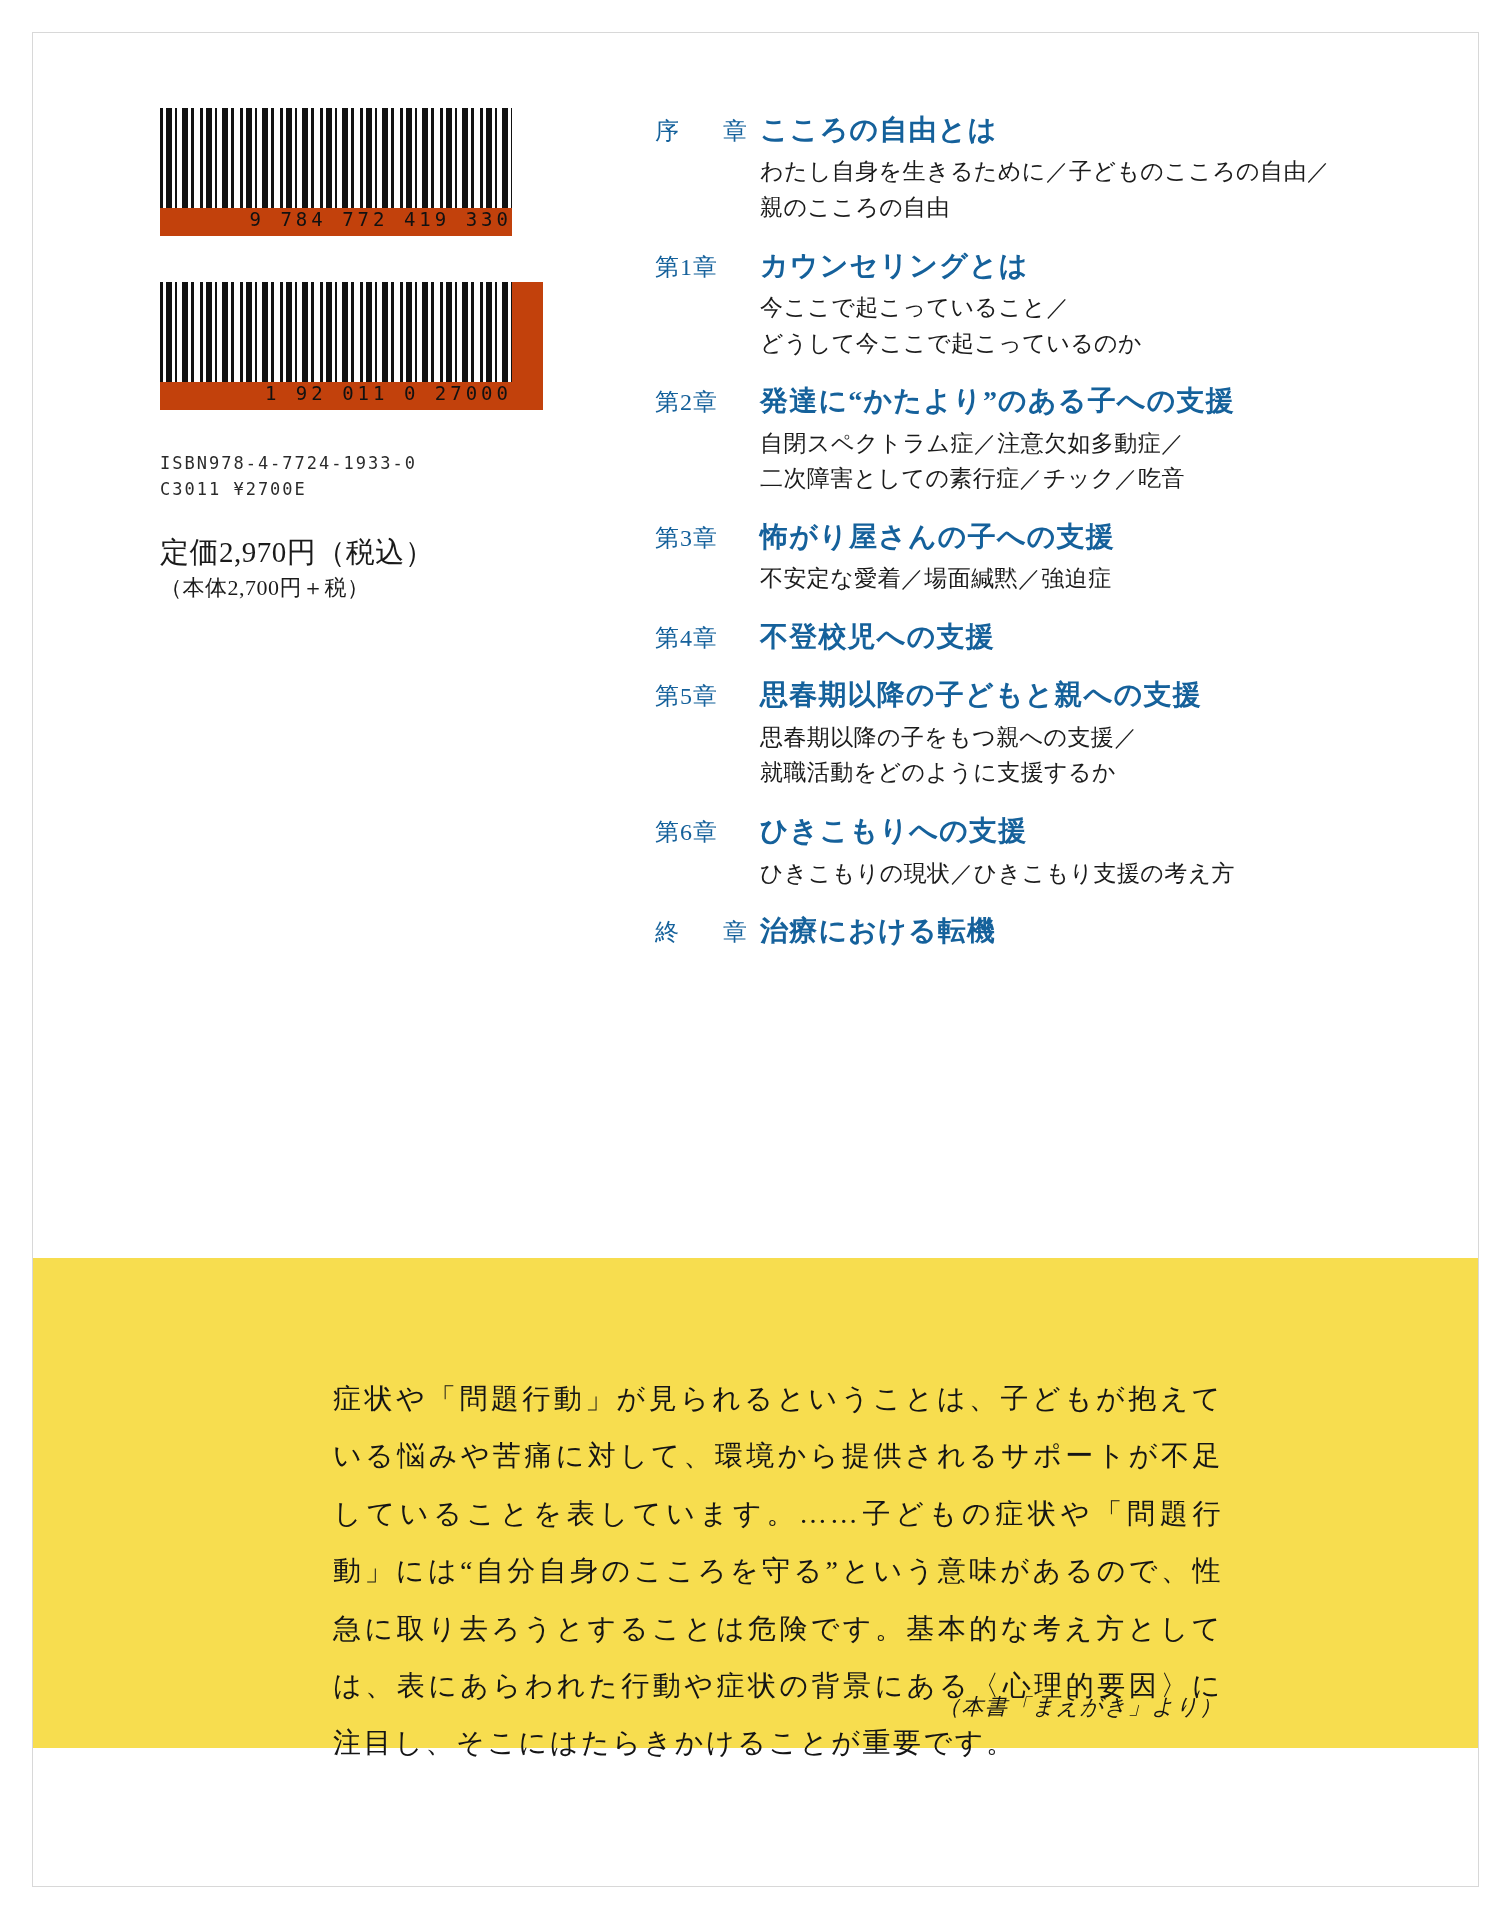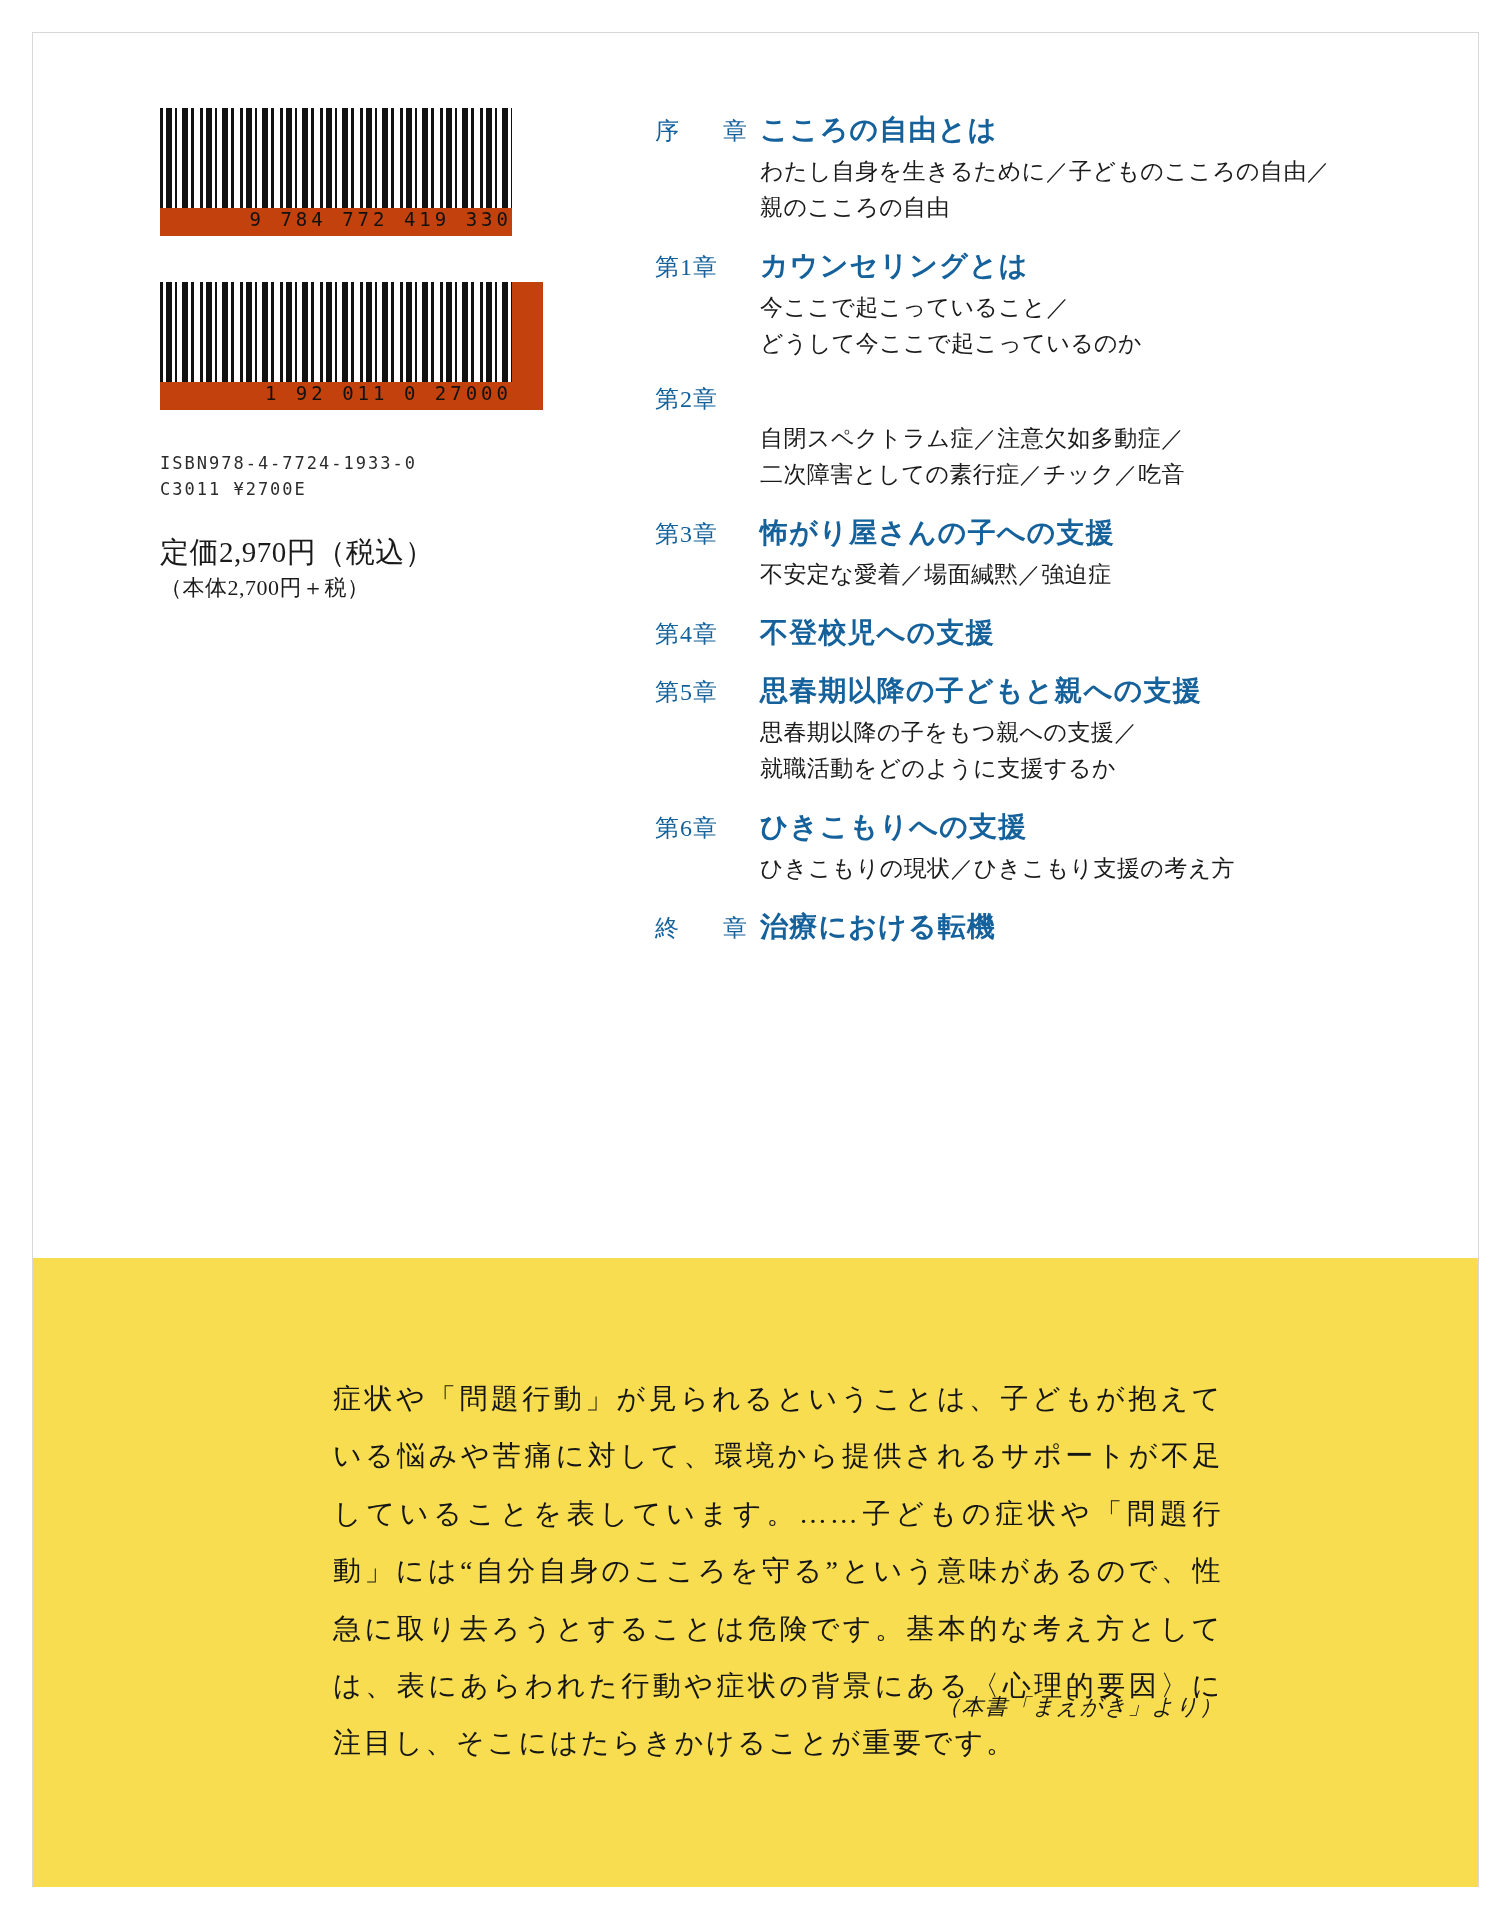--- a/index.html
+++ b/index.html
@@ -154,21 +154,21 @@
     letter-spacing: 0.4px;
   }
   .toc-sub div { white-space: nowrap; }
 
   
   .quote-band {
     position: absolute;
     left: 33px;
     top: 1258px;
     width: 1445px;
-    height: 629px;
+    height: 490px;
     background: #f7dd4f;
   }
   .quote-body {
     position: absolute;
     left: 300px;
     top: 112px;
     width: 890px;
     font-size: 28px;
     line-height: 2.05;
     color: #151515;
@@ -238,20 +238,21 @@
       </div>
       <div class="toc-sub">
         <div>今ここで起こっていること／</div>
         <div>どうして今ここで起こっているのか</div>
       </div>
     </div>
 
     <div class="toc-item">
       <div class="toc-head">
         <div class="toc-label">第2章</div>
+        <div class="toc-title">発達に“かたより”のある子への支援</div>
       </div>
       <div class="toc-sub">
         <div>自閉スペクトラム症／注意欠如多動症／</div>
         <div>二次障害としての素行症／チック／吃音</div>
       </div>
     </div>
 
     <div class="toc-item">
       <div class="toc-head">
         <div class="toc-label">第3章</div>

